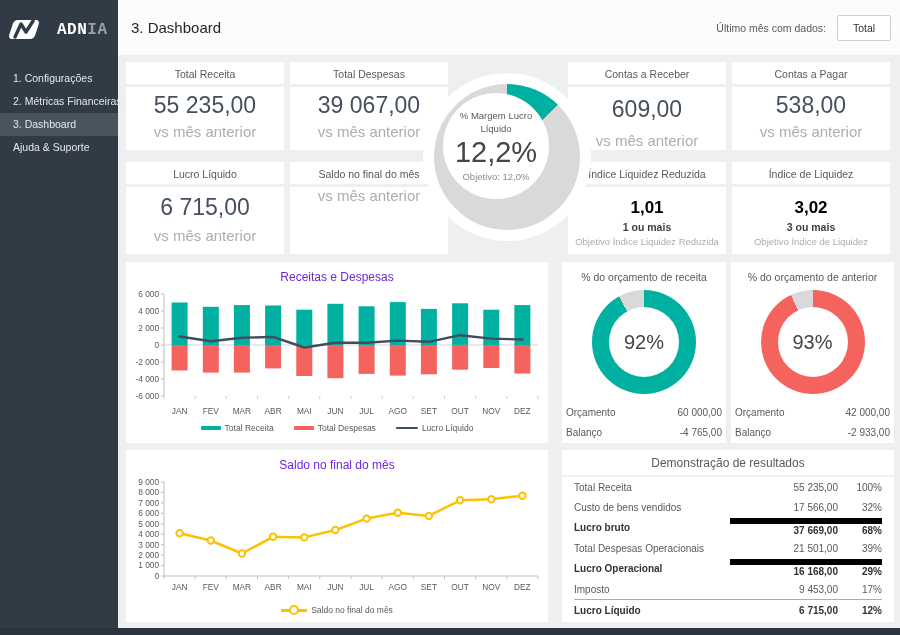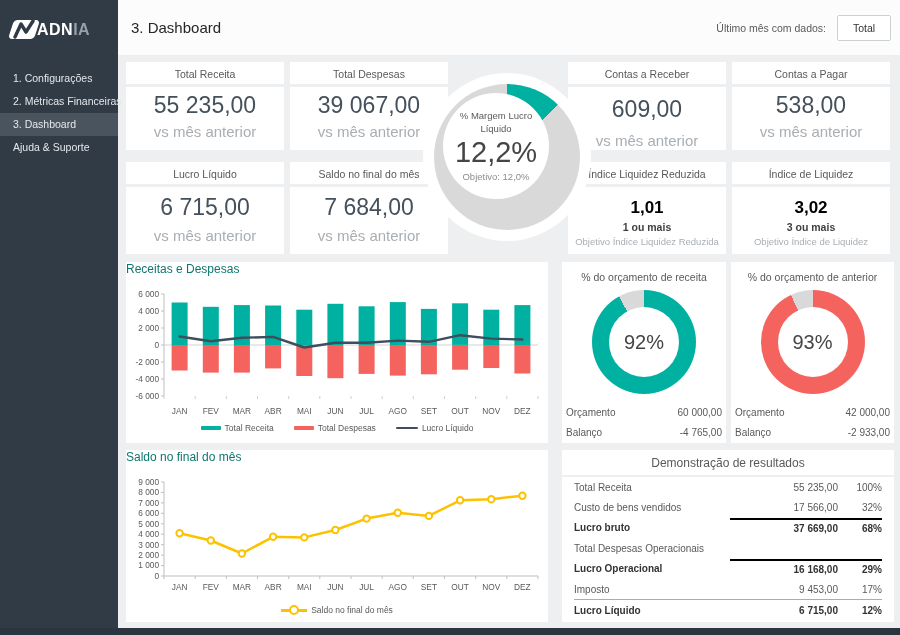--- a/index.html
+++ b/index.html
@@ -1,21 +1,21 @@
 <!DOCTYPE html>
 <html><head>
 <meta charset="utf-8">
 <style>
   * { margin:0; padding:0; box-sizing:border-box; }
   body { font-family:"Liberation Sans", sans-serif; background:#fff; }
   .stage { position:relative; width:900px; height:635px; background:#edeff0; overflow:hidden; }
 
   
   .sidebar { position:absolute; left:0; top:0; width:118px; height:635px; background:#303b46; z-index:5; }
-  .logo { display:flex; align-items:center; gap:0; padding:20px 0 0 11px; }
+  .logo { display:flex; align-items:center; gap:20px; padding:20px 0 0 11px;font-family:Liberation Mono, monospace; }
   .logo-mark { width:26px; height:19px; background:#fff; border-radius:4px; transform:skewX(-18deg); position:relative; overflow:hidden; }
   .logo-mark svg { position:absolute; left:-2px; top:0; transform:skewX(18deg); }
   .logo-text { color:#fff; font-size:16px; font-weight:bold; letter-spacing:.5px; }
   .logo-text .lite { color:#96a0aa; font-weight:600; }
   .nav { margin-top:28px; }
   .nav-item { height:23px; line-height:23px; padding-left:13px; font-size:10.5px; color:#e4e8eb; cursor:pointer; white-space:nowrap; }
   .nav-item.active { background:#49545f; }
 
   
   .main { position:absolute; left:118px; top:0; width:782px; height:635px; }
@@ -41,21 +41,21 @@
   
   .gauge-wrap { position:absolute; left:305px; top:73px; width:168px; height:168px; background:#fff; border-radius:50%; z-index:3; }
   .gauge-ring { position:absolute; left:11px; top:11px; width:146px; height:146px; border-radius:50%; }
   .gauge-inner { position:absolute; left:20px; top:20px; width:106px; height:106px; border-radius:50%; background:#fff;
                  display:flex; flex-direction:column; align-items:center; justify-content:center; }
   .gauge-label { font-size:9.5px; color:#595959; text-align:center; line-height:1.3; width:92px; }
   .gauge-value { font-size:29px; color:#454545; margin:1px 0 2px; }
   .gauge-obj { font-size:9.5px; color:#8c8c8c; }
 
   
-  .chart-title { text-align:left; font-size:12px; color:#0f766e; padding-top:0; height:26px; }
+  .chart-title { text-align:center; font-size:12px; color:#6d28d9; padding-top:8px; height:26px; }
   svg.chart { display:block; margin:0 auto; }
   .tk { font-size:8.3px; fill:#595959; }
   .mo { font-size:8.3px; fill:#595959; }
   .legend { display:flex; justify-content:center; gap:20px; align-items:center; font-size:8.5px; color:#595959; height:16px; }
   .lg-item { display:flex; align-items:center; gap:4px; }
   .sw { display:inline-block; width:20px; height:4.5px; border-radius:1px; }
   .sw-line { display:inline-block; width:22px; height:2.5px; }
   .lg-line { display:inline-block; width:26px; height:3px; background:var(--c); position:relative; }
   .lg-line::after { content:''; position:absolute; left:8px; top:-4px; width:6px; height:6px; background:#fff;
                     border:2px solid var(--c); border-radius:50%; }
@@ -70,21 +70,21 @@
 
   
   .is-title { text-align:center; font-size:12px; color:#595959; height:27px; line-height:27px; border-bottom:2px solid #edeff0; }
   .is-rows { padding:0 12px; }
   .is-row { display:flex; align-items:center; height:20.4px; font-size:10px; color:#595959; }
   .is-row .lbl { flex:1; }
   .is-row .nums { display:flex; width:152px; height:100%; align-items:center; }
   .is-row .val { flex:1; text-align:right; }
   .is-row .pct { width:44px; text-align:right; }
   .is-row.bold { font-weight:bold; color:#333; }
-  .is-row.sep-partial .nums { border-top:2px solid #000000; }
+  .is-row.sep-partial .nums { border-top:6px solid #000000; }
   .is-row.sep-full { border-top:1px solid #a9adb1; }
 
   .bottombar { position:absolute; left:0; top:628px; width:900px; height:7px; background:#2b3540; z-index:9; }
 </style>
 </head>
 <body>
 
 <div class="stage">
 
   <div class="sidebar">
@@ -135,21 +135,20 @@
       <div class="kpi-s">vs mês anterior</div>
     </div>
 
     <div class="card kpi" style="left:8px;top:162px;width:158px;height:92px;">
       <div class="kpi-h">Lucro Líquido</div>
       <div class="kpi-v">6 715,00</div>
       <div class="kpi-s">vs mês anterior</div>
     </div>
     <div class="card kpi" style="left:172px;top:162px;width:158px;height:92px;">
       <div class="kpi-h">Saldo no final do mês</div>
-      <div class="kpi-v">7 684,00</div>
       <div class="kpi-s">vs mês anterior</div>
     </div>
     <div class="card" style="left:450px;top:162px;width:158px;height:92px;">
       <div class="kpi-h">Índice Liquidez Reduzida</div>
       <div class="liq-v">1,01</div>
       <div class="liq-t">1 ou mais</div>
       <div class="liq-o">Objetivo Índice Liquidez Reduzida</div>
     </div>
     <div class="card" style="left:614px;top:162px;width:158px;height:92px;">
       <div class="kpi-h">Índice de Liquidez</div>
@@ -377,20 +376,24 @@
         </div>
         <div class="is-row bold sep-partial">
           <span class="lbl">Lucro bruto</span>
           <span class="nums">
               <span class="val">37 669,00</span>
               <span class="pct">68%</span>
             </span>
         </div>
         <div class="is-row">
           <span class="lbl">Total Despesas Operacionais</span>
+          <span class="nums">
+              <span class="val">21 501,00</span>
+              <span class="pct">39%</span>
+            </span>
         </div>
         <div class="is-row bold sep-partial">
           <span class="lbl">Lucro Operacional</span>
           <span class="nums">
               <span class="val">16 168,00</span>
               <span class="pct">29%</span>
             </span>
         </div>
         <div class="is-row">
           <span class="lbl">Imposto</span>

